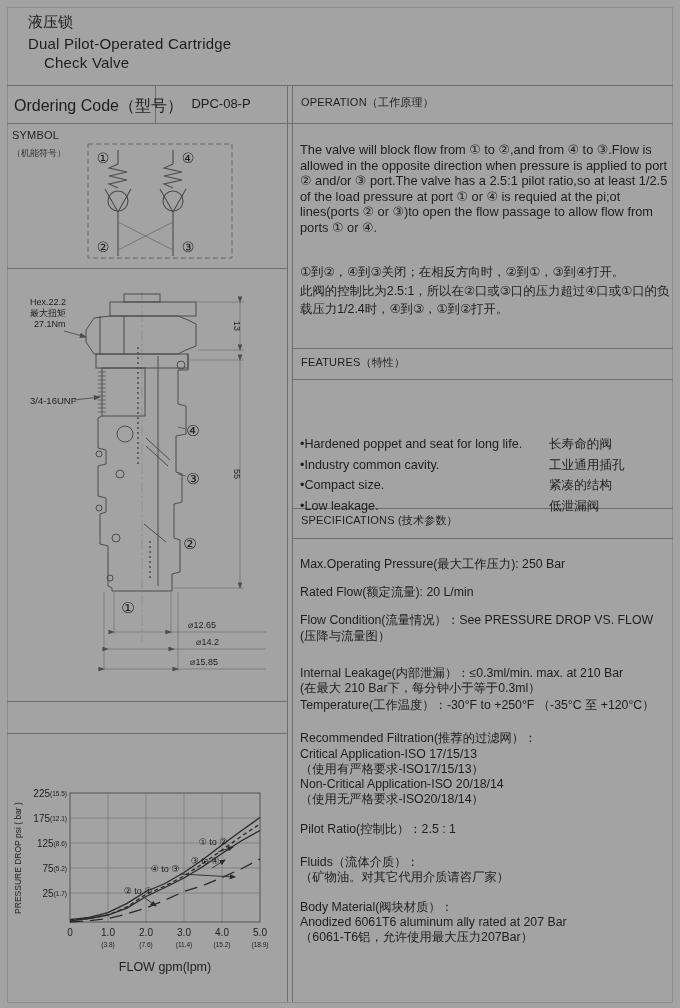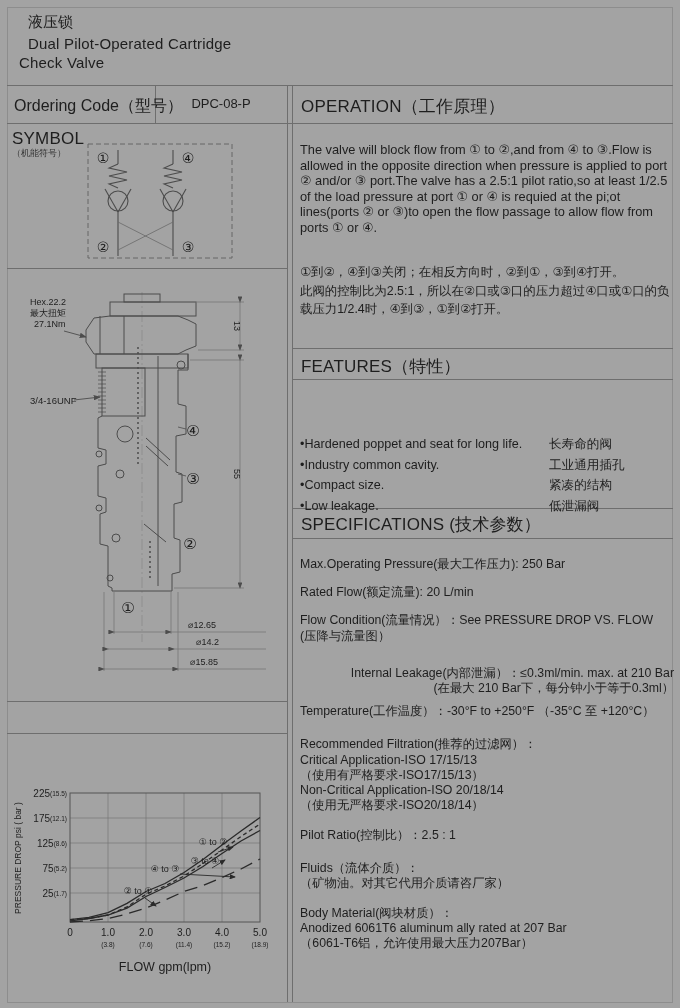--- a/index.html
+++ b/index.html
@@ -4,47 +4,47 @@
 <style>
   html,body{margin:0;padding:0;background:#e9e9e9;}
   .page{position:relative;width:680px;height:1008px;background:#a3a3a3;
         font-family:"Liberation Sans","DejaVu Sans",sans-serif;color:#1e1e1e;overflow:hidden;}
   .abs{position:absolute;}
   .border-box{position:absolute;left:7px;top:7px;width:664px;height:994px;border:1px solid #8d8d8d;}
   .hline{position:absolute;height:1px;background:#6e6e6e;}
   .vline{position:absolute;width:1px;background:#6e6e6e;}
   .title-zh{font-size:15px;line-height:20px;}
   .title-en{font-size:15px;line-height:19px;letter-spacing:.2px;}
-  .sec-title{font-size:17px;letter-spacing:.2px;white-space:nowrap;}
+  .sec-title{font-size:11px;letter-spacing:.2px;white-space:nowrap;}
   .ord-label{font-size:16px;}
   .ord-code{font-size:13px;text-align:center;}
   .body-en{font-size:12.8px;line-height:15.6px;}
   .body-zh{font-size:12.4px;line-height:18.5px;}
   .small-note{font-size:9px;color:#333;}
   .feat-row{display:flex;font-size:12.6px;line-height:20.5px;}
   .feat-en{width:249px;}
   .feat-zh{flex:1;}
   .spec-block{font-size:12.3px;line-height:15.2px;margin-bottom:13px;}
   .spec-block:nth-child(3){margin-bottom:22px;}
-  .spec-block:nth-child(4){margin-bottom:8px;text-align:right;}
+  .spec-block:nth-child(4){margin-bottom:2px;}
   .spec-block:nth-child(5){margin-bottom:18px;}
   .spec-block:nth-child(6){margin-bottom:15px;}
   .spec-block:nth-child(7){margin-bottom:17px;}
   .spec-block:nth-child(8){margin-bottom:15px;}
   svg text{font-family:"Liberation Sans","DejaVu Sans",sans-serif;fill:#1e1e1e;}
 </style>
 </head>
 <body>
 
 <div class="page">
   <div class="border-box"></div>
 
   <div class="abs title-zh" style="left:28px;top:12px;">液压锁</div>
   <div class="abs title-en" style="left:28px;top:34px;">Dual Pilot-Operated Cartridge</div>
-  <div class="abs title-en" style="left:19px;top:53px;">Check Valve</div>
+  <div class="abs title-en" style="left:44px;top:53px;">Check Valve</div>
 
   <div class="hline" style="left:7px;top:85px;width:666px;"></div>
   <div class="hline" style="left:7px;top:123px;width:666px;"></div>
   <div class="vline" style="left:155px;top:85px;height:38px;"></div>
   <div class="vline" style="left:287px;top:85px;height:917px;"></div>
   <div class="vline" style="left:292px;top:85px;height:917px;"></div>
   <div class="hline" style="left:7px;top:268px;width:280px;"></div>
   <div class="hline" style="left:7px;top:701px;width:280px;"></div>
   <div class="hline" style="left:7px;top:733px;width:280px;"></div>
   <div class="hline" style="left:292px;top:348px;width:381px;"></div>

